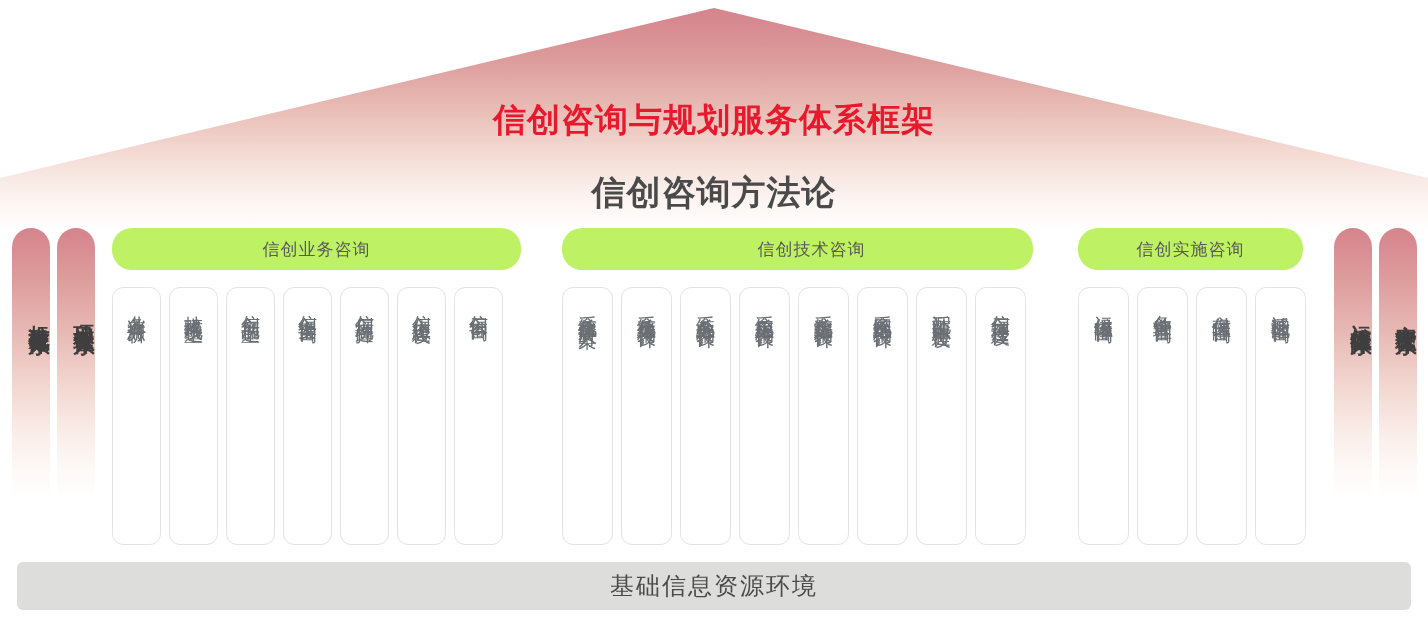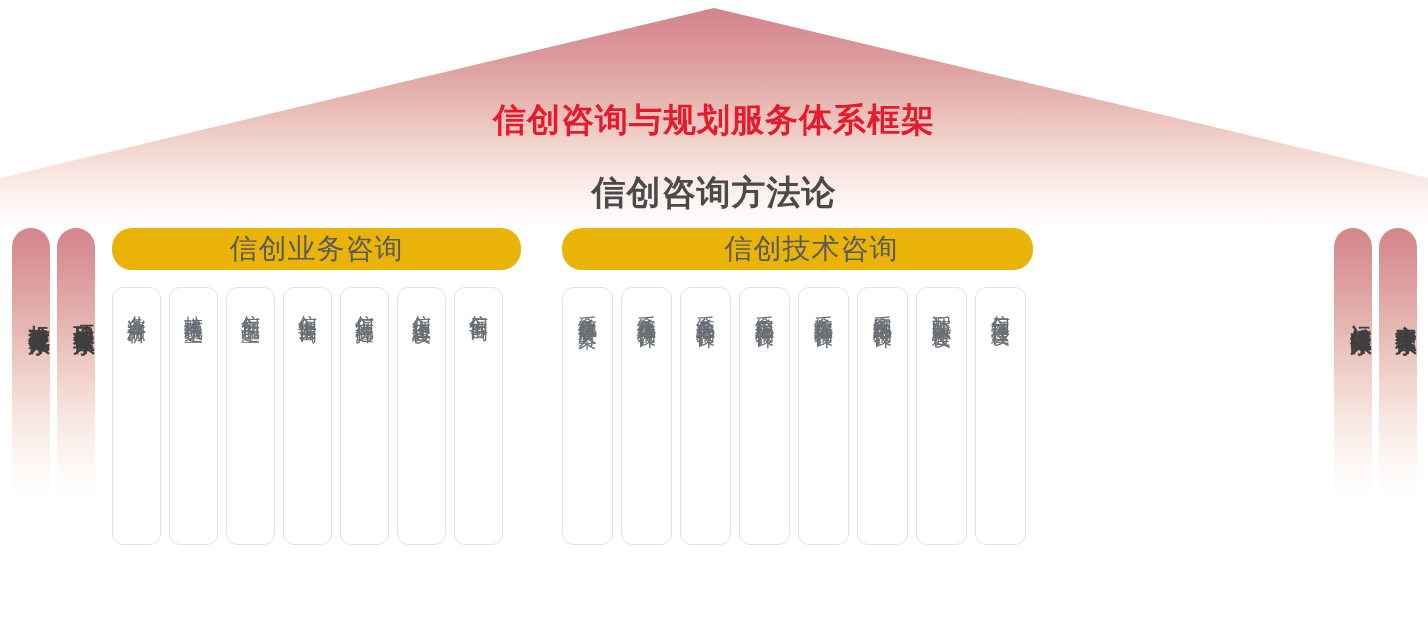--- a/index.html
+++ b/index.html
@@ -85,26 +85,26 @@
   #pillar-2 { left: 1334px; }
   #pillar-3 { left: 1379px; }
 
   
   .group {
     position: absolute;
     top: 228px;
   }
   .group-header {
     height: 42px;
-    background: #eab308;
+    background: #bef264;
     border-radius: 20px;
     display: flex;
     align-items: center;
     justify-content: center;
-    font-size: 28px;
+    font-size: 17px;
     color: #5a5a5a;
     letter-spacing: 1px;
     white-space: nowrap;
   }
   .group-items {
     position: absolute;
     top: 59px;
     left: 0;
     display: flex;
     gap: 8px;
@@ -246,15 +246,33 @@
         </div>
       <div class="item-card">
           <span class="item-label">适配验证中心建设</span>
         </div>
       <div class="item-card">
           <span class="item-label">信创云迁移建设</span>
         </div>
     </div>
   </div>
 
-
+  <div class="group" id="group-2">
+    <div class="group-header">信创实施咨询</div>
+    <div class="group-items">
+      <div class="item-card">
+          <span class="item-label">运维保障咨询</span>
+        </div>
+      <div class="item-card">
+          <span class="item-label">备件管理咨询</span>
+        </div>
+      <div class="item-card">
+          <span class="item-label">交付保障咨询</span>
+        </div>
+      <div class="item-card">
+          <span class="item-label">迁移适配咨询</span>
+        </div>
+    </div>
+  </div>
+
+  <div id="foundation">基础信息资源环境</div>
 
 </div>
 
 </body></html>

